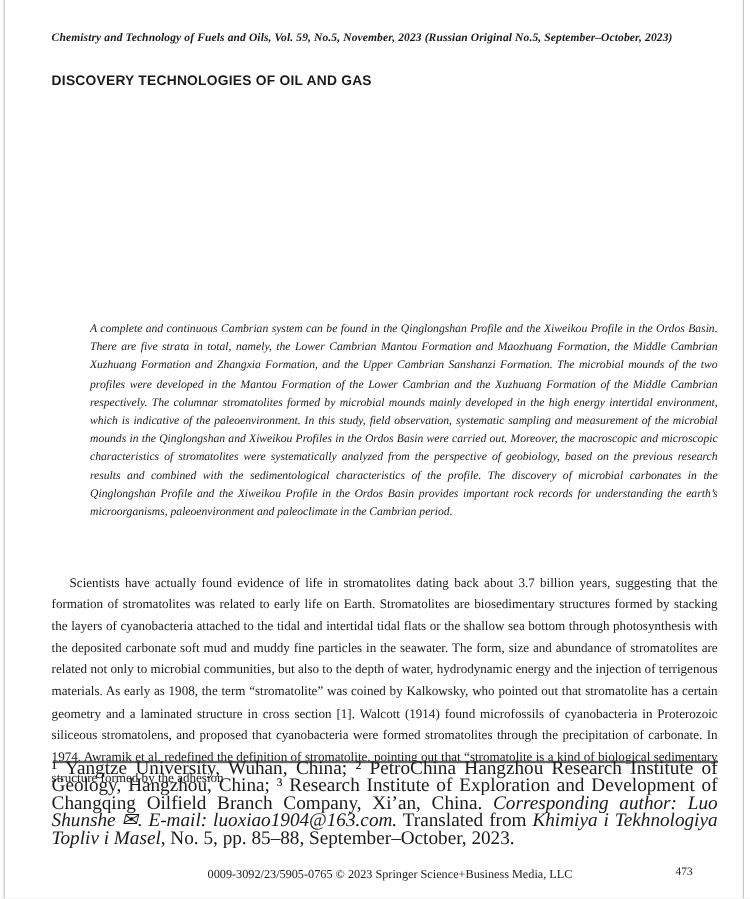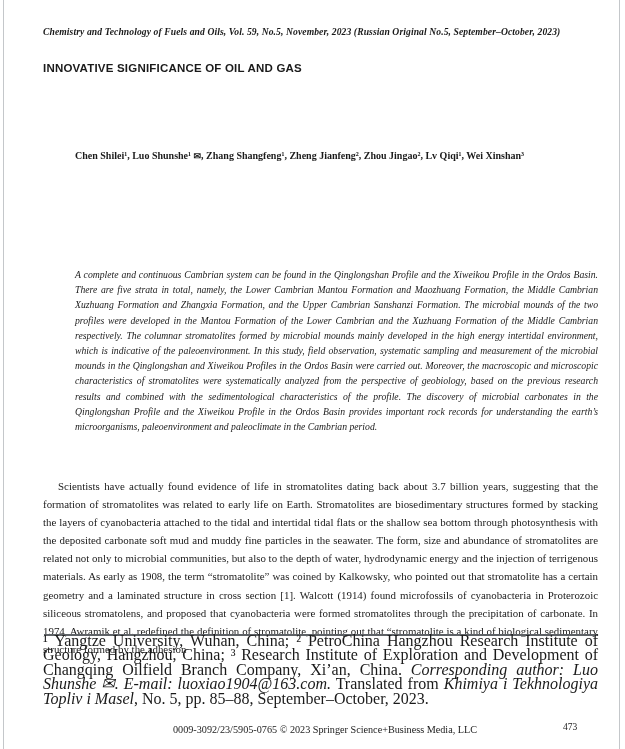--- a/index.html
+++ b/index.html
@@ -81,24 +81,23 @@
 </head>
 <body>
 
 <div class="page">
 
   <div class="edge edge-left"></div>
   <div class="edge edge-right"></div>
 
   <div class="journal-header">Chemistry and Technology of Fuels and Oils, Vol. 59, No.5,  November, 2023 (Russian Original  No.5, September–October, 2023)</div>
 
-  <div class="section-heading">INNOVATIVE SIGNIFICANCE OF OIL AND GAS</div>
+  <div class="section-heading">DISCOVERY TECHNOLOGIES OF OIL AND GAS</div>
 
 
-  <div class="authors-line"><span>Chen Shilei¹, Luo Shunshe¹ </span><span class="envelope">✉</span><span>, Zhang Shangfeng¹, Zheng Jianfeng², Zhou Jingao², Lv Qiqi¹, Wei Xinshan³</span></div>
 
   <div class="abstract-text">A complete and continuous Cambrian system can be found in the Qinglongshan Profile and the Xiweikou Profile in the Ordos Basin. There are five strata in total, namely, the Lower Cambrian Mantou Formation and Maozhuang Formation, the Middle Cambrian Xuzhuang Formation and Zhangxia Formation, and the Upper Cambrian Sanshanzi Formation. The microbial mounds of the two profiles were developed in the Mantou Formation of the Lower Cambrian and the Xuzhuang Formation of the Middle Cambrian respectively. The columnar stromatolites formed by microbial mounds mainly developed in the high energy intertidal environment, which is indicative of the paleoenvironment. In this study, field observation, systematic sampling and measurement of the microbial mounds in the Qinglongshan and Xiweikou Profiles in the Ordos Basin were carried out. Moreover, the macroscopic and microscopic characteristics of stromatolites were systematically analyzed from the perspective of geobiology, based on the previous research results and combined with the sedimentological characteristics of the profile. The discovery of microbial carbonates in the Qinglongshan Profile and the Xiweikou Profile in the Ordos Basin provides important rock records for understanding the earth’s microorganisms, paleoenvironment and paleoclimate in the Cambrian period.</div>
 
 
 
   <div class="intro-paragraph">Scientists have actually found evidence of life in stromatolites dating back about 3.7 billion years, suggesting that the formation of stromatolites was related to early life on Earth. Stromatolites are biosedimentary structures formed by stacking the layers of cyanobacteria attached to the tidal and intertidal tidal flats or the shallow sea bottom through photosynthesis with the deposited carbonate soft mud and muddy fine particles in the seawater. The form, size and abundance of stromatolites are related not only to microbial communities, but also to the depth of water, hydrodynamic energy and the injection of terrigenous materials. As early as 1908, the term “stromatolite” was coined by Kalkowsky, who pointed out that stromatolite has a certain geometry and a laminated structure in cross section [1]. Walcott (1914) found microfossils of cyanobacteria in Proterozoic siliceous stromatolens, and proposed that cyanobacteria were formed stromatolites through the precipitation of carbonate. In 1974, Awramik et al. redefined the definition of stromatolite, pointing out that “stromatolite is a kind of biological sedimentary structure formed by the adhesion</div>
 
   <div class="footnote-rule"></div>
 
   <div class="footnote-text"><span>¹ Yangtze University, Wuhan, China; ² PetroChina Hangzhou Research Institute of Geology, Hangzhou, China; ³ Research Institute of Exploration and Development of Changqing Oilfield Branch Company, Xi’an, China. </span><span style="font-style: italic;">Corresponding author: Luo Shunshe ✉. E-mail: luoxiao1904@163.com.</span><span> Translated from </span><span style="font-style: italic;">Khimiya i Tekhnologiya Topliv i Masel</span><span>, No. 5, pp. 85–88, September–October, 2023.</span></div>

